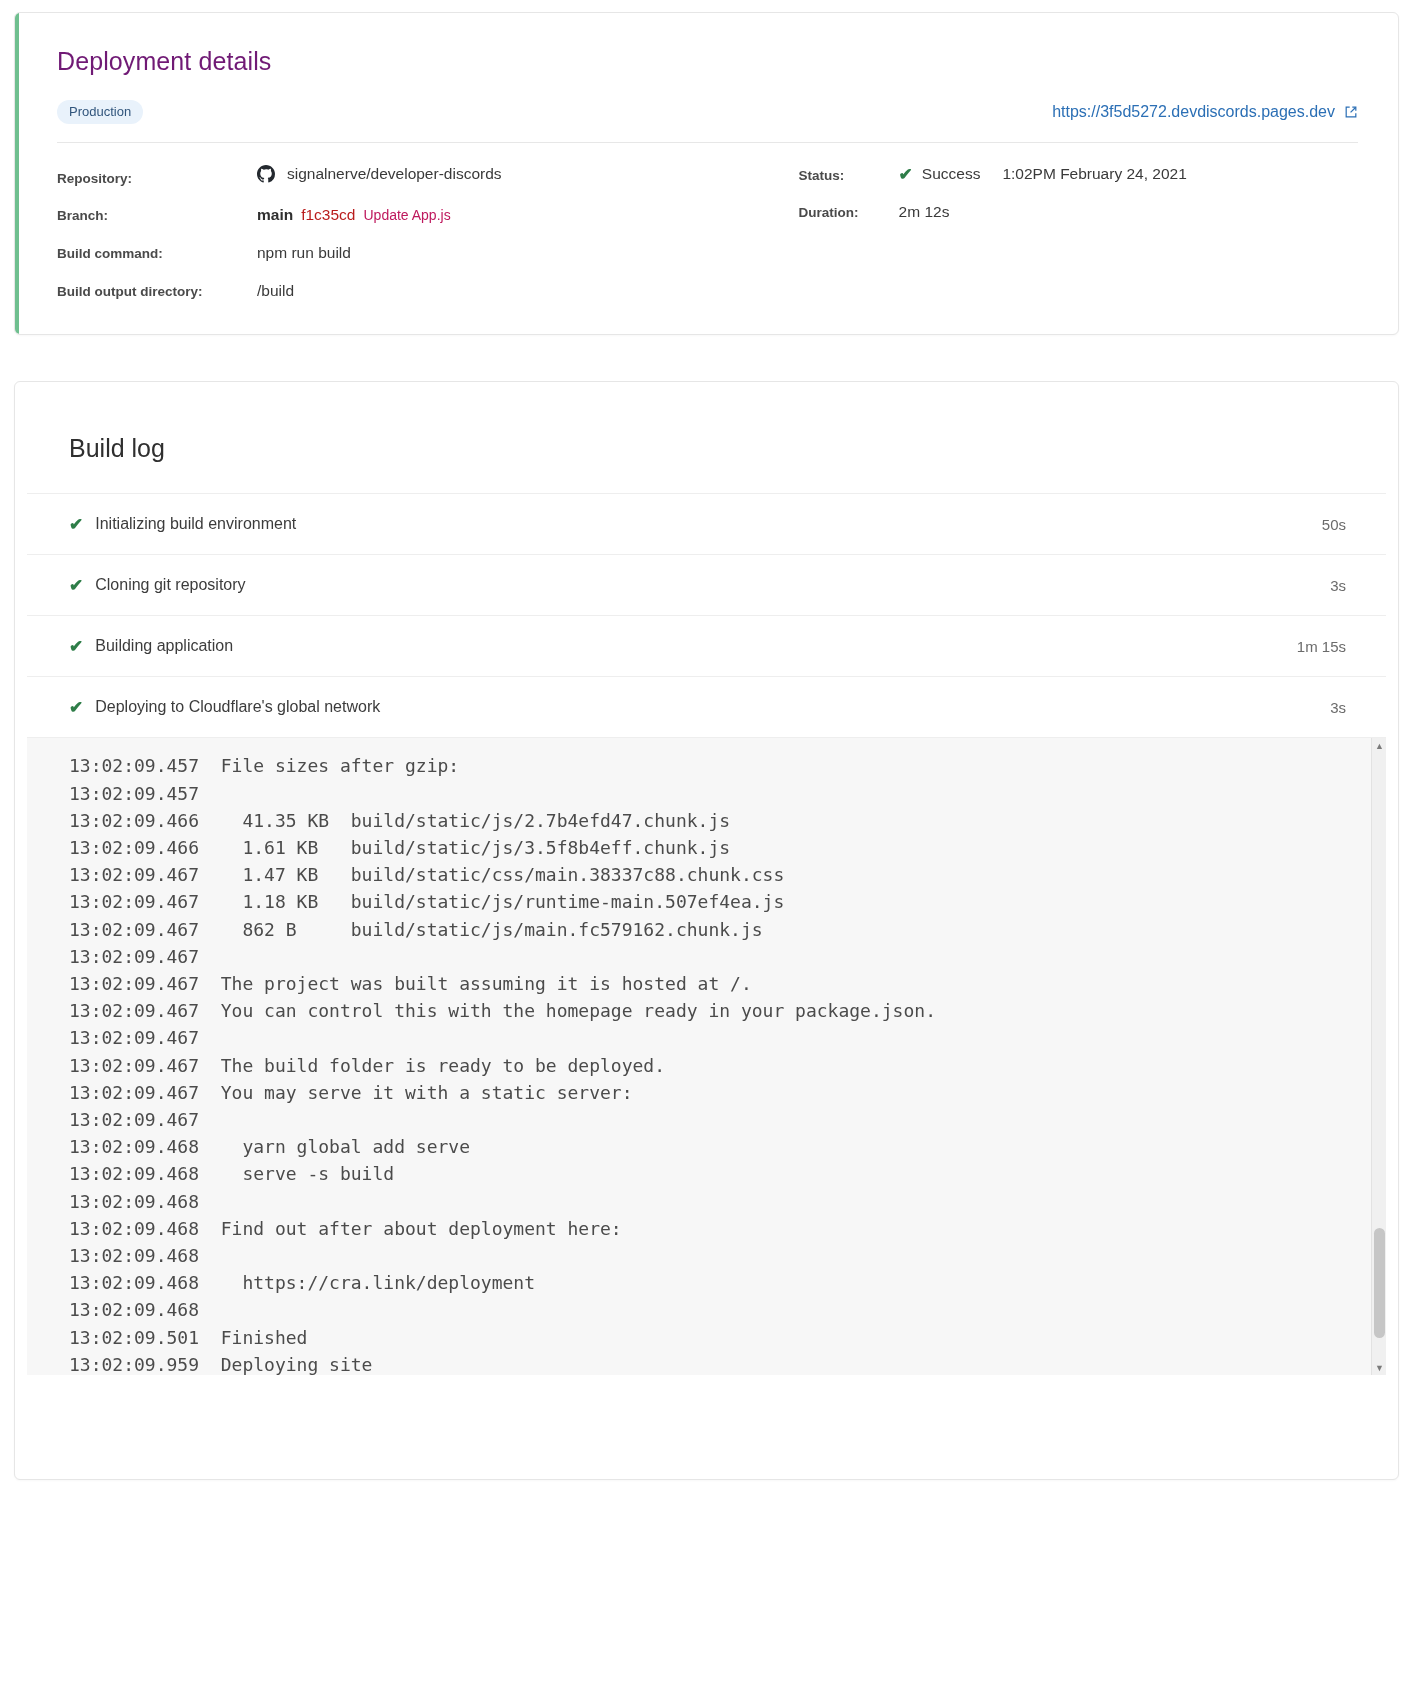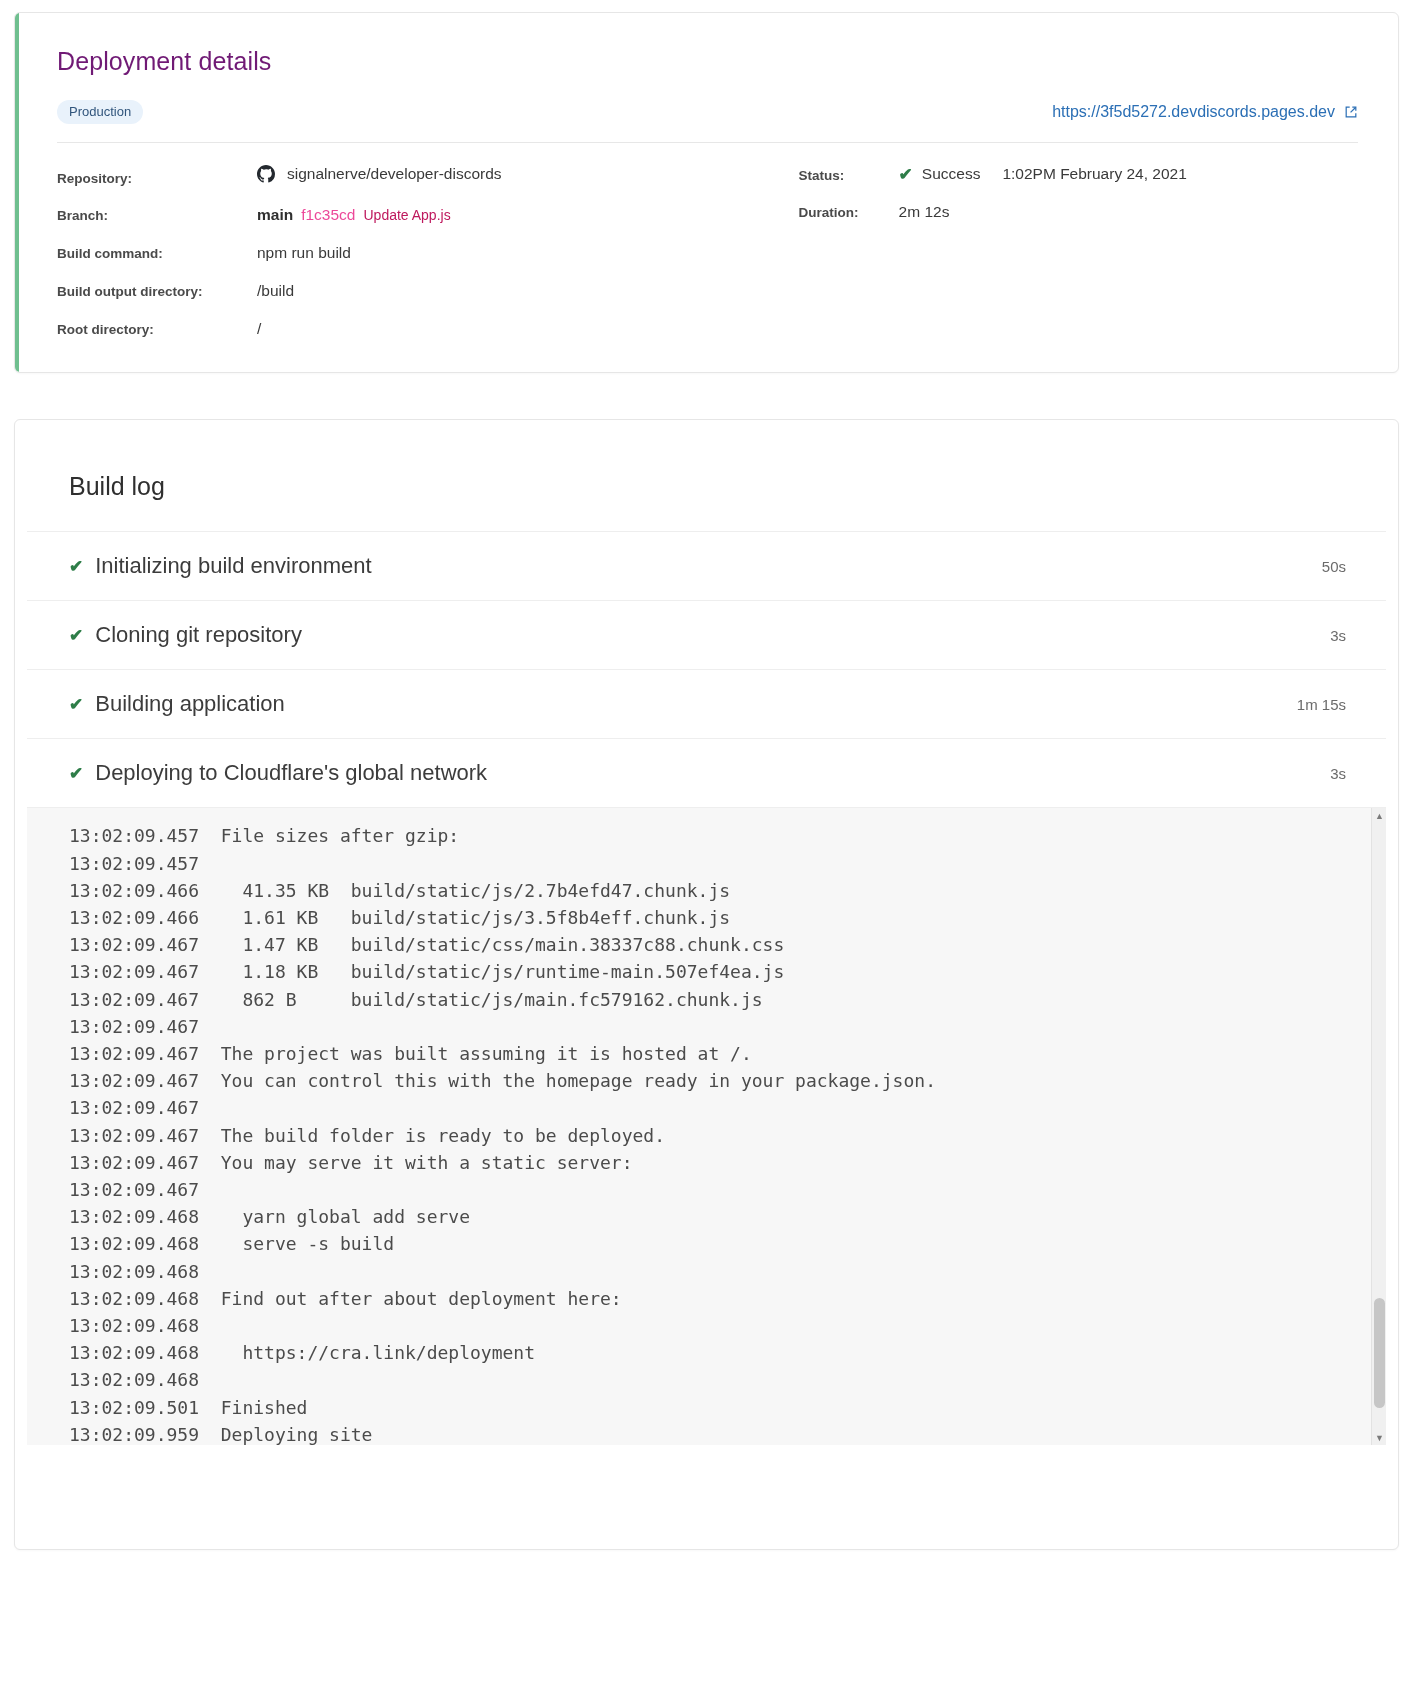--- a/index.html
+++ b/index.html
@@ -97,21 +97,21 @@
     font-size: 15.5px;
     color: #3a3a3a;
     display: flex;
     align-items: center;
     gap: 8px;
     flex-wrap: wrap;
   }
   .repo-line { display: inline-flex; gap: 12px; }
   .gh-icon { width: 18px; height: 18px; display: inline-block; }
   .branch-name { font-weight: bold; color: #2f2f2f; }
-  .commit-hash { color: #ec4899; text-decoration: none; }
+  .commit-hash { color: #b91c1c; text-decoration: none; }
   .commit-msg { font-size: 14px; color: #be185d; }
   .status-line { display: inline-flex; align-items: center; gap: 9px; }
   .status-text { color: #3a3a3a; }
   .status-time { color: #3a3a3a; margin-left: 14px; }
   .check {
     color: #2e7d48;
     font-size: 17px;
     line-height: 1;
     font-weight: bold;
   }
@@ -127,21 +127,21 @@
   }
 
   .step {
     display: flex;
     align-items: center;
     justify-content: space-between;
     padding: 21px 40px 21px 42px;
     border-top: 1px solid #eeeeee;
   }
   .step-left { display: flex; align-items: center; gap: 12px; }
-  .step-label { font-size: 22px; color: #3c3c3c; }
+  .step-label { font-size: 16px; color: #3c3c3c; }
   .step-time { font-size: 15px; color: #6b6b6b; }
 
   .log-wrap {
     position: relative;
     border-top: 1px solid #eeeeee;
     background: #f7f7f7;
     height: 638px;
     overflow: hidden;
   }
   .log-scroll {
@@ -240,24 +240,20 @@
           <div class="detail-row">
             <div class="dlabel">Build command:</div>
             <div class="dvalue">npm run build</div>
           </div>
 
           <div class="detail-row">
             <div class="dlabel">Build output directory:</div>
             <div class="dvalue">/build</div>
           </div>
 
-          <div class="detail-row">
-            <div class="dlabel">Root directory:</div>
-            <div class="dvalue">/</div>
-          </div>
 
         </div>
 
         <div class="col-right">
 
           <div class="detail-row">
             <div class="dlabel right">Status:</div>
             <div class="dvalue">
               <span class="status-line">
                 <span class="check">✔</span>

